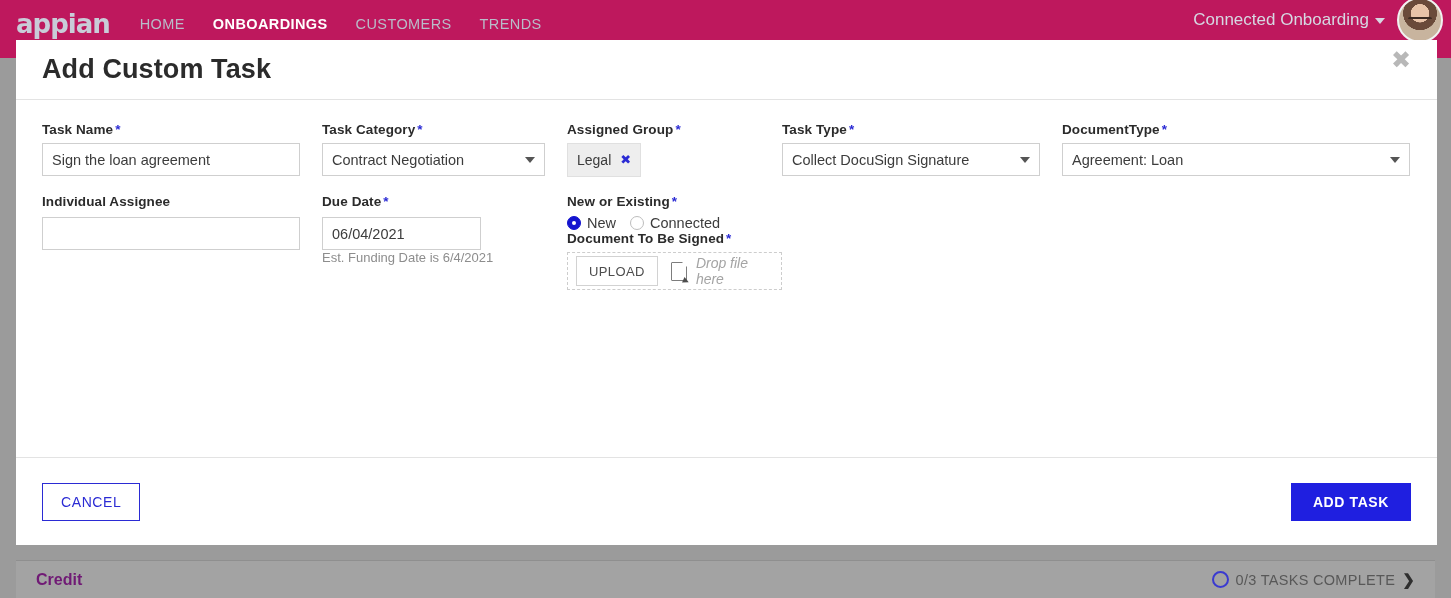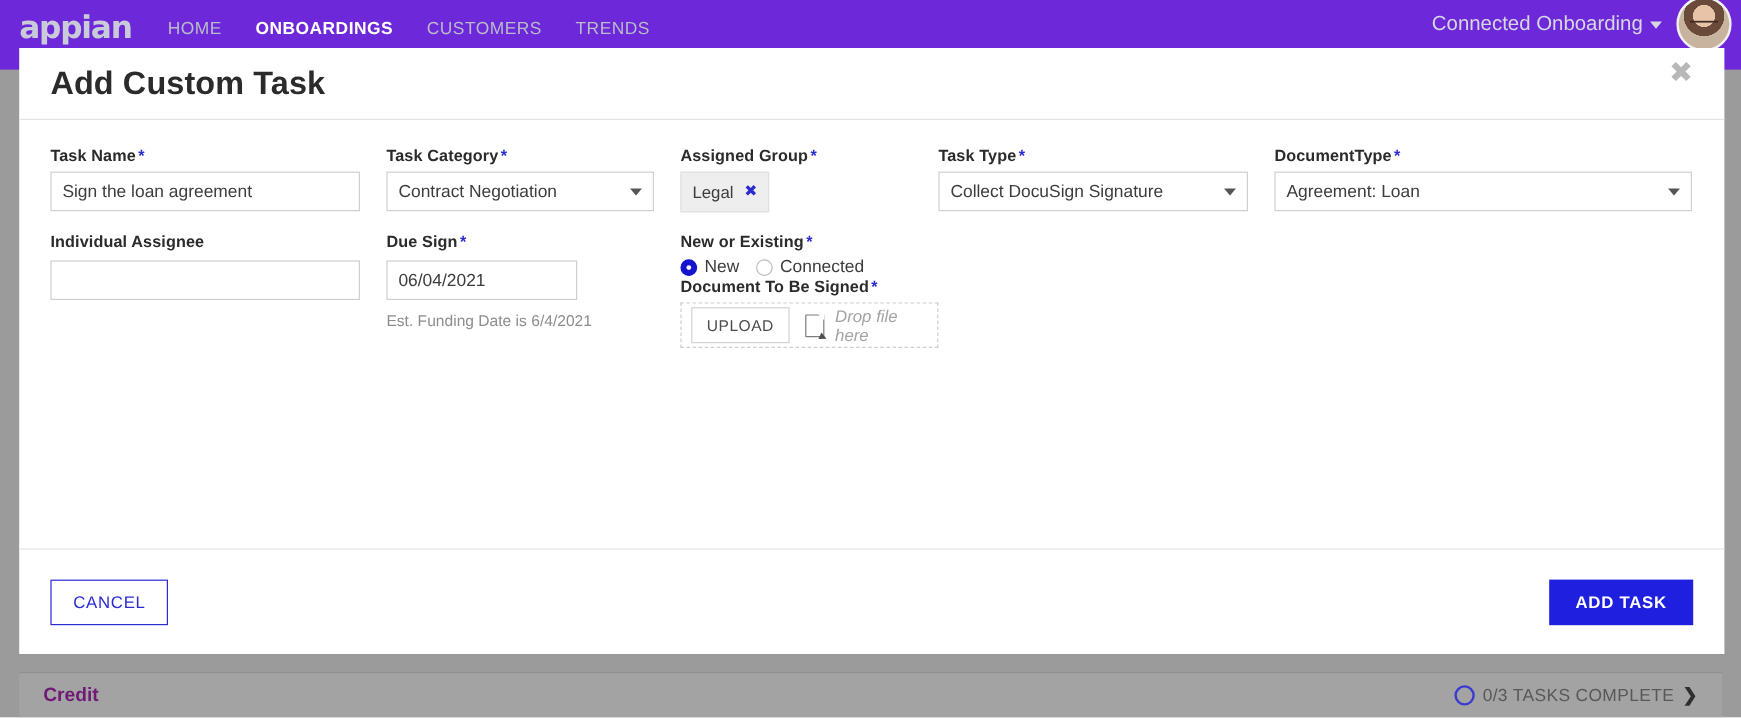--- a/index.html
+++ b/index.html
@@ -15,21 +15,21 @@
     height: 598px;
     background: #9b9b9b;
     overflow: hidden;
   }
 
   
   .topnav {
     position: absolute;
     left: 0; top: 0;
     width: 1451px; height: 58px;
-    background: #6d28d9;
+    background: #be185d;
     display: flex;
     align-items: center;
     z-index: 1;
   }
   .brand {
     margin-left: 16px;
     font-family: "DejaVu Sans", sans-serif;
     font-size: 26px;
     font-weight: bold;
     letter-spacing: -1px;
@@ -274,21 +274,20 @@
     color: #2b2bd4;
     font-weight: bold;
     font-size: 13px;
     cursor: pointer;
     font-family: "DejaVu Sans", sans-serif;
   }
 
   .helptext {
     font-size: 13px;
     color: #8d8d8d;
-    margin-top: 10px;
     display: block;
   }
 
   .radio-row {
     display: flex;
     align-items: center;
     gap: 14px;
     margin-top: 1px;
   }
   .radio-opt {
@@ -482,21 +481,21 @@
 
       <div class="grid row2">
 
 
         <div class="cell">
           <label class="flabel">Individual Assignee</label>
           <input class="txtinput" style="margin-top: 2px;" type="text">
         </div>
 
         <div class="cell">
-          <label class="flabel"><span>Due Sign</span><span class="req">*</span></label>
+          <label class="flabel"><span>Due Date</span><span class="req">*</span></label>
           <input class="txtinput" style="margin-top: 2px; width: 159px;" type="text" value="06/04/2021">
           <span class="helptext">Est. Funding Date is 6/4/2021</span>
         </div>
 
         <div class="cell" style="padding-right:0;">
           <label class="flabel"><span>New or Existing</span><span class="req">*</span></label>
           <div class="radio-row">
             <span class="radio-opt">
               <span class="radio checked"></span>
               <span>New</span>

